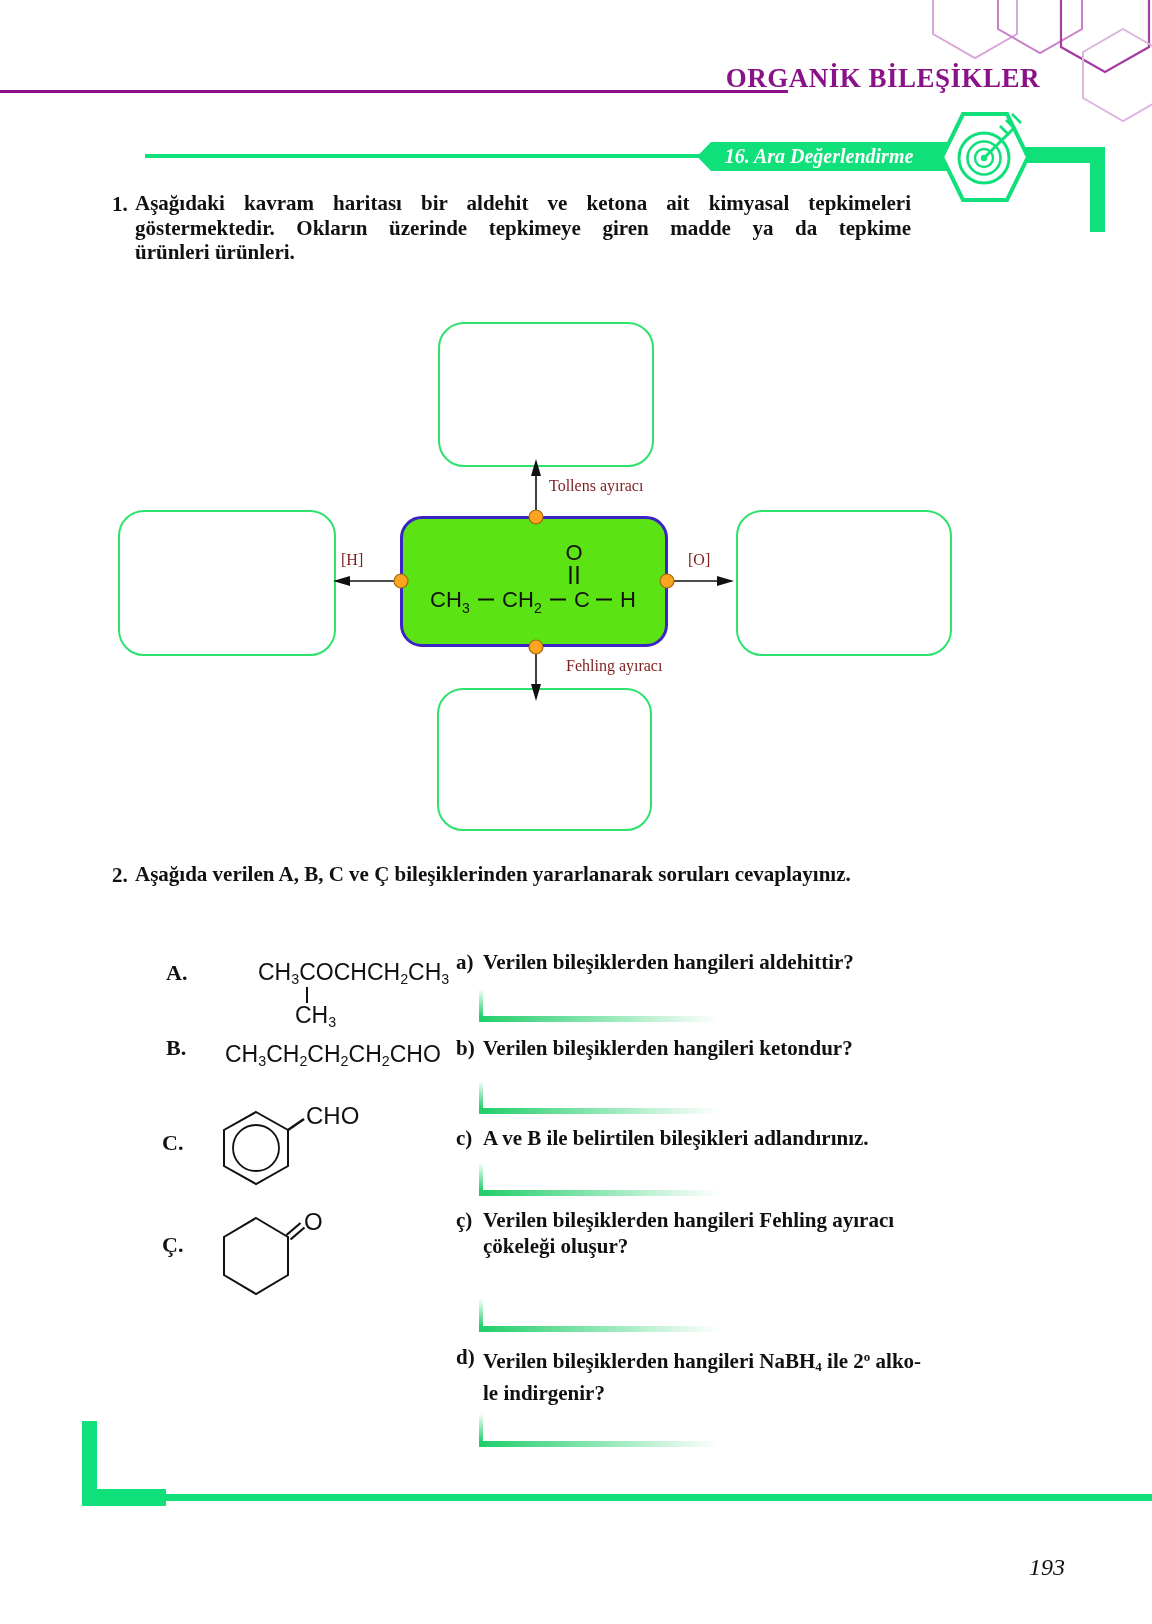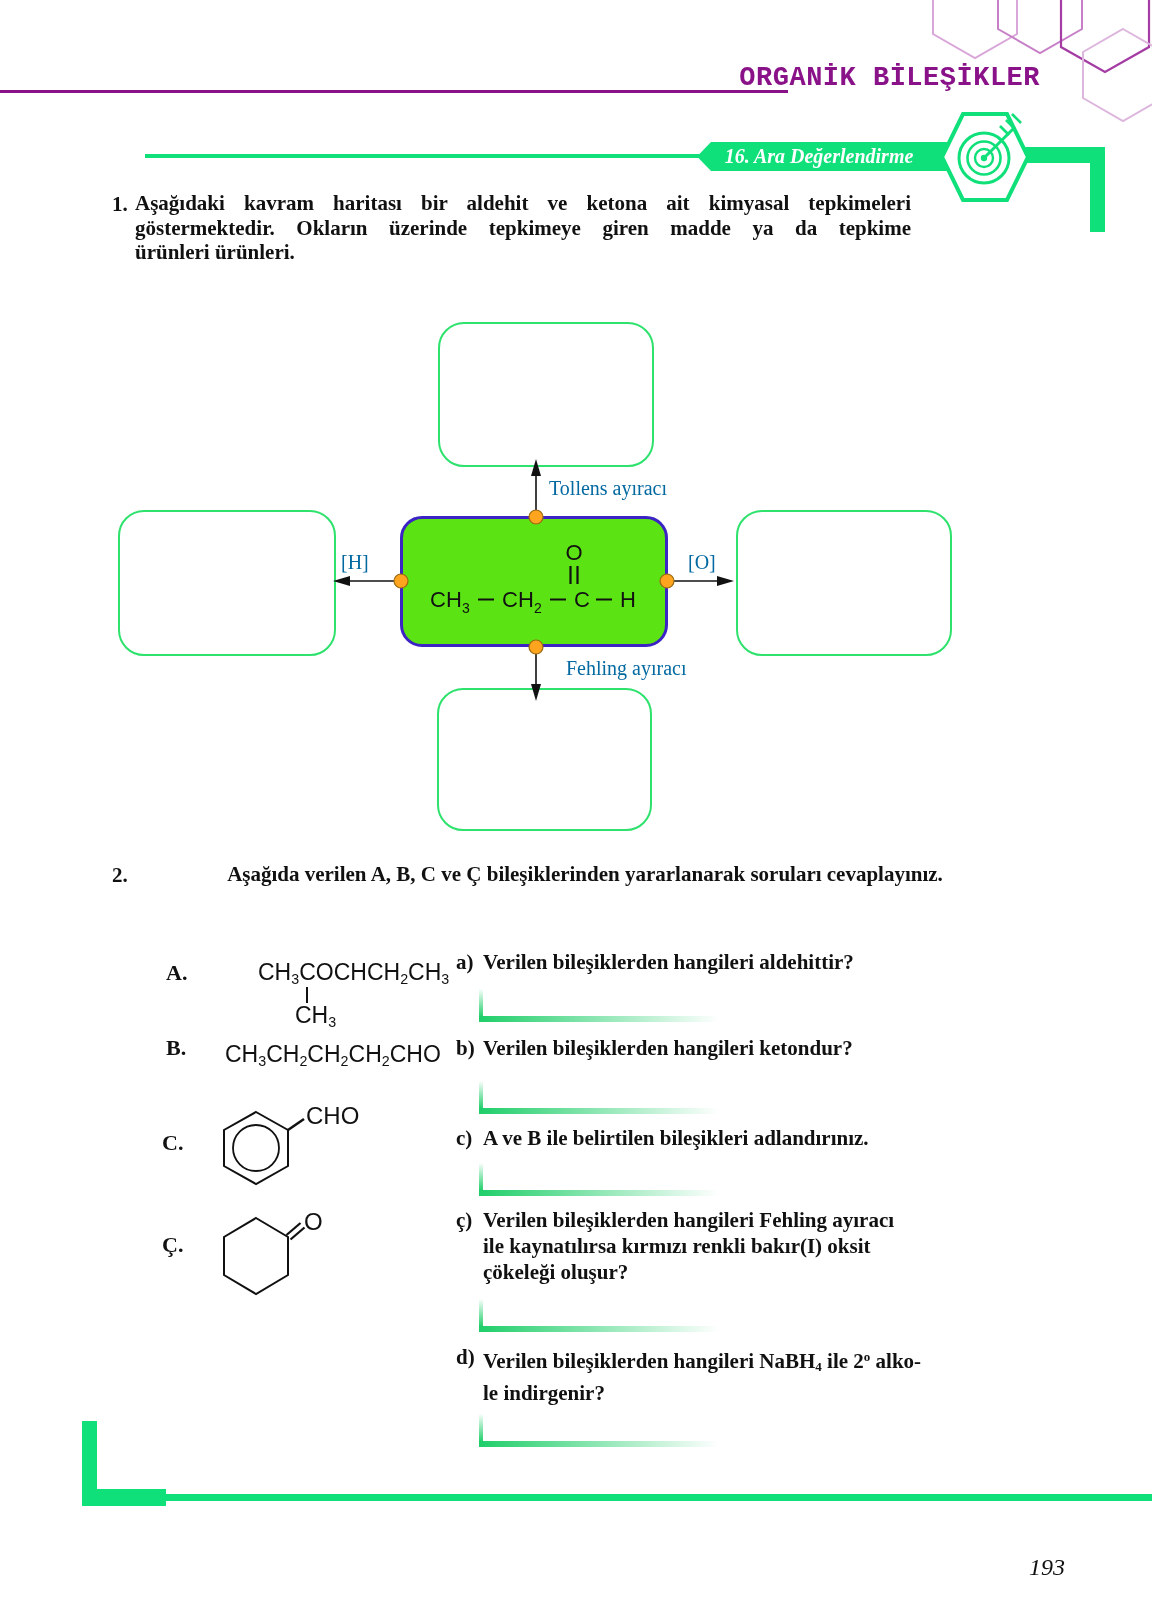--- a/index.html
+++ b/index.html
@@ -6,21 +6,21 @@
   .page{
     position:relative; width:1152px; height:1624px; background:#ffffff;
     font-family:"Liberation Serif", serif; color:#111; overflow:hidden;
   }
   .abs{position:absolute;}
 
   
   .header-rule{left:0; top:90px; width:788px; height:3px; background:#8a1289;}
   .chapter-title{
     right:112px; top:63px; font-size:27px; font-weight:bold; color:#8a1289;
-    letter-spacing:0.5px; white-space:nowrap;font-family:Liberation Mono, monospace;
+    letter-spacing:0.5px; white-space:nowrap;
   }
   .hex-decor{left:880px; top:0; width:272px; height:132px;}
 
   .section-line{left:145px; top:154px; width:558px; height:4px; background:#10e07a;}
   .banner{
     left:697px; top:142px; width:258px; height:29px; background:#10e07a;
     clip-path:polygon(14px 0, 100% 0, 100% 100%, 14px 100%, 0 50%);
     display:flex; align-items:center; justify-content:center;
   }
   .banner span{
@@ -28,40 +28,40 @@
   }
   .conn-h{left:1012px; top:147px; width:93px; height:16px; background:#10e07a;}
   .conn-v{left:1090px; top:147px; width:15px; height:85px; background:#10e07a;}
   .badge-svg{left:938px; top:110px; width:94px; height:94px;}
 
   
   .qnum{font-size:21px; font-weight:bold;}
   .q1-text{left:135px; top:191px; width:776px; font-size:21px; font-weight:bold; line-height:24.6px;}
   .jline{text-align:justify; text-align-last:justify;}
   .jline.last{text-align:justify; text-align-last:left;}
-  .q2-intro{left:135px; top:862px; width:900px; font-size:21px; font-weight:bold; white-space:nowrap;text-align:center;}
+  .q2-intro{left:135px; top:862px; width:900px; font-size:21px; font-weight:bold; white-space:nowrap;}
 
   
   .node{
     border:2.5px solid #2ee26d; border-radius:26px; background:#ffffff;
   }
   .node-top{left:438px; top:322px; width:212px; height:141px;}
   .node-left{left:118px; top:510px; width:214px; height:142px;}
   .node-right{left:736px; top:510px; width:212px; height:142px;}
   .node-bottom{left:437px; top:688px; width:211px; height:139px;}
   .center-box{
     left:400px; top:516px; width:268px; height:131px;
     background:#5ce314; border:3px solid #3b23c4; border-radius:22px;
     box-sizing:border-box;
   }
   .center-box svg{position:absolute; left:-3px; top:-3px;}
   .fml{font-family:"Liberation Sans", sans-serif; font-size:22px; fill:#111;}
   .fml-sub{font-family:"Liberation Sans", sans-serif; font-size:14px; fill:#111;}
   .map-arrows{left:0; top:440px; width:1152px; height:280px; pointer-events:none;}
-  .map-label{font-size:20px; color:#0369a1; white-space:nowrap;}
+  .map-label{font-size:16px; color:#7f1d1d; white-space:nowrap;}
   .lbl-tollens{left:549px; top:477px;}
   .lbl-fehling{left:566px; top:657px;}
   .lbl-h{left:341px; top:551px;}
   .lbl-o{left:688px; top:551px;}
 
   
   .cmp-label{font-size:22px; font-weight:bold;}
   .formula{
     font-family:"Liberation Sans", sans-serif; font-size:23px; color:#111; white-space:nowrap;
   }
@@ -229,21 +229,20 @@
         <div>A ve B ile belirtilen bileşikleri adlandırınız.</div>
       </div>
   </div>
   <div class="abs ans-v" style="left:479px; top:1163px;"></div>
   <div class="abs ans-h" style="left:479px; top:1190px;"></div>
 
   <div class="abs question" style="left:456px; top:1207px;">
     <span class="qlabel">ç)</span>
     <div class="qlines">
       <div>Verilen bileşiklerden hangileri Fehling ayıracı</div>
-      <div>ile kaynatılırsa kırmızı renkli bakır(I) oksit</div>
       <div>çökeleği oluşur?</div>
     </div>
   </div>
   <div class="abs ans-v" style="left:479px; top:1299px;"></div>
   <div class="abs ans-h" style="left:479px; top:1326px;"></div>
 
   <div class="abs question" style="left:456px; top:1344px;">
     <span class="qlabel">d)</span>
     <div class="qlines">
       <div>Verilen bileşiklerden hangileri NaBH<sub>4</sub> ile 2<sup>o</sup> alko-</div>

